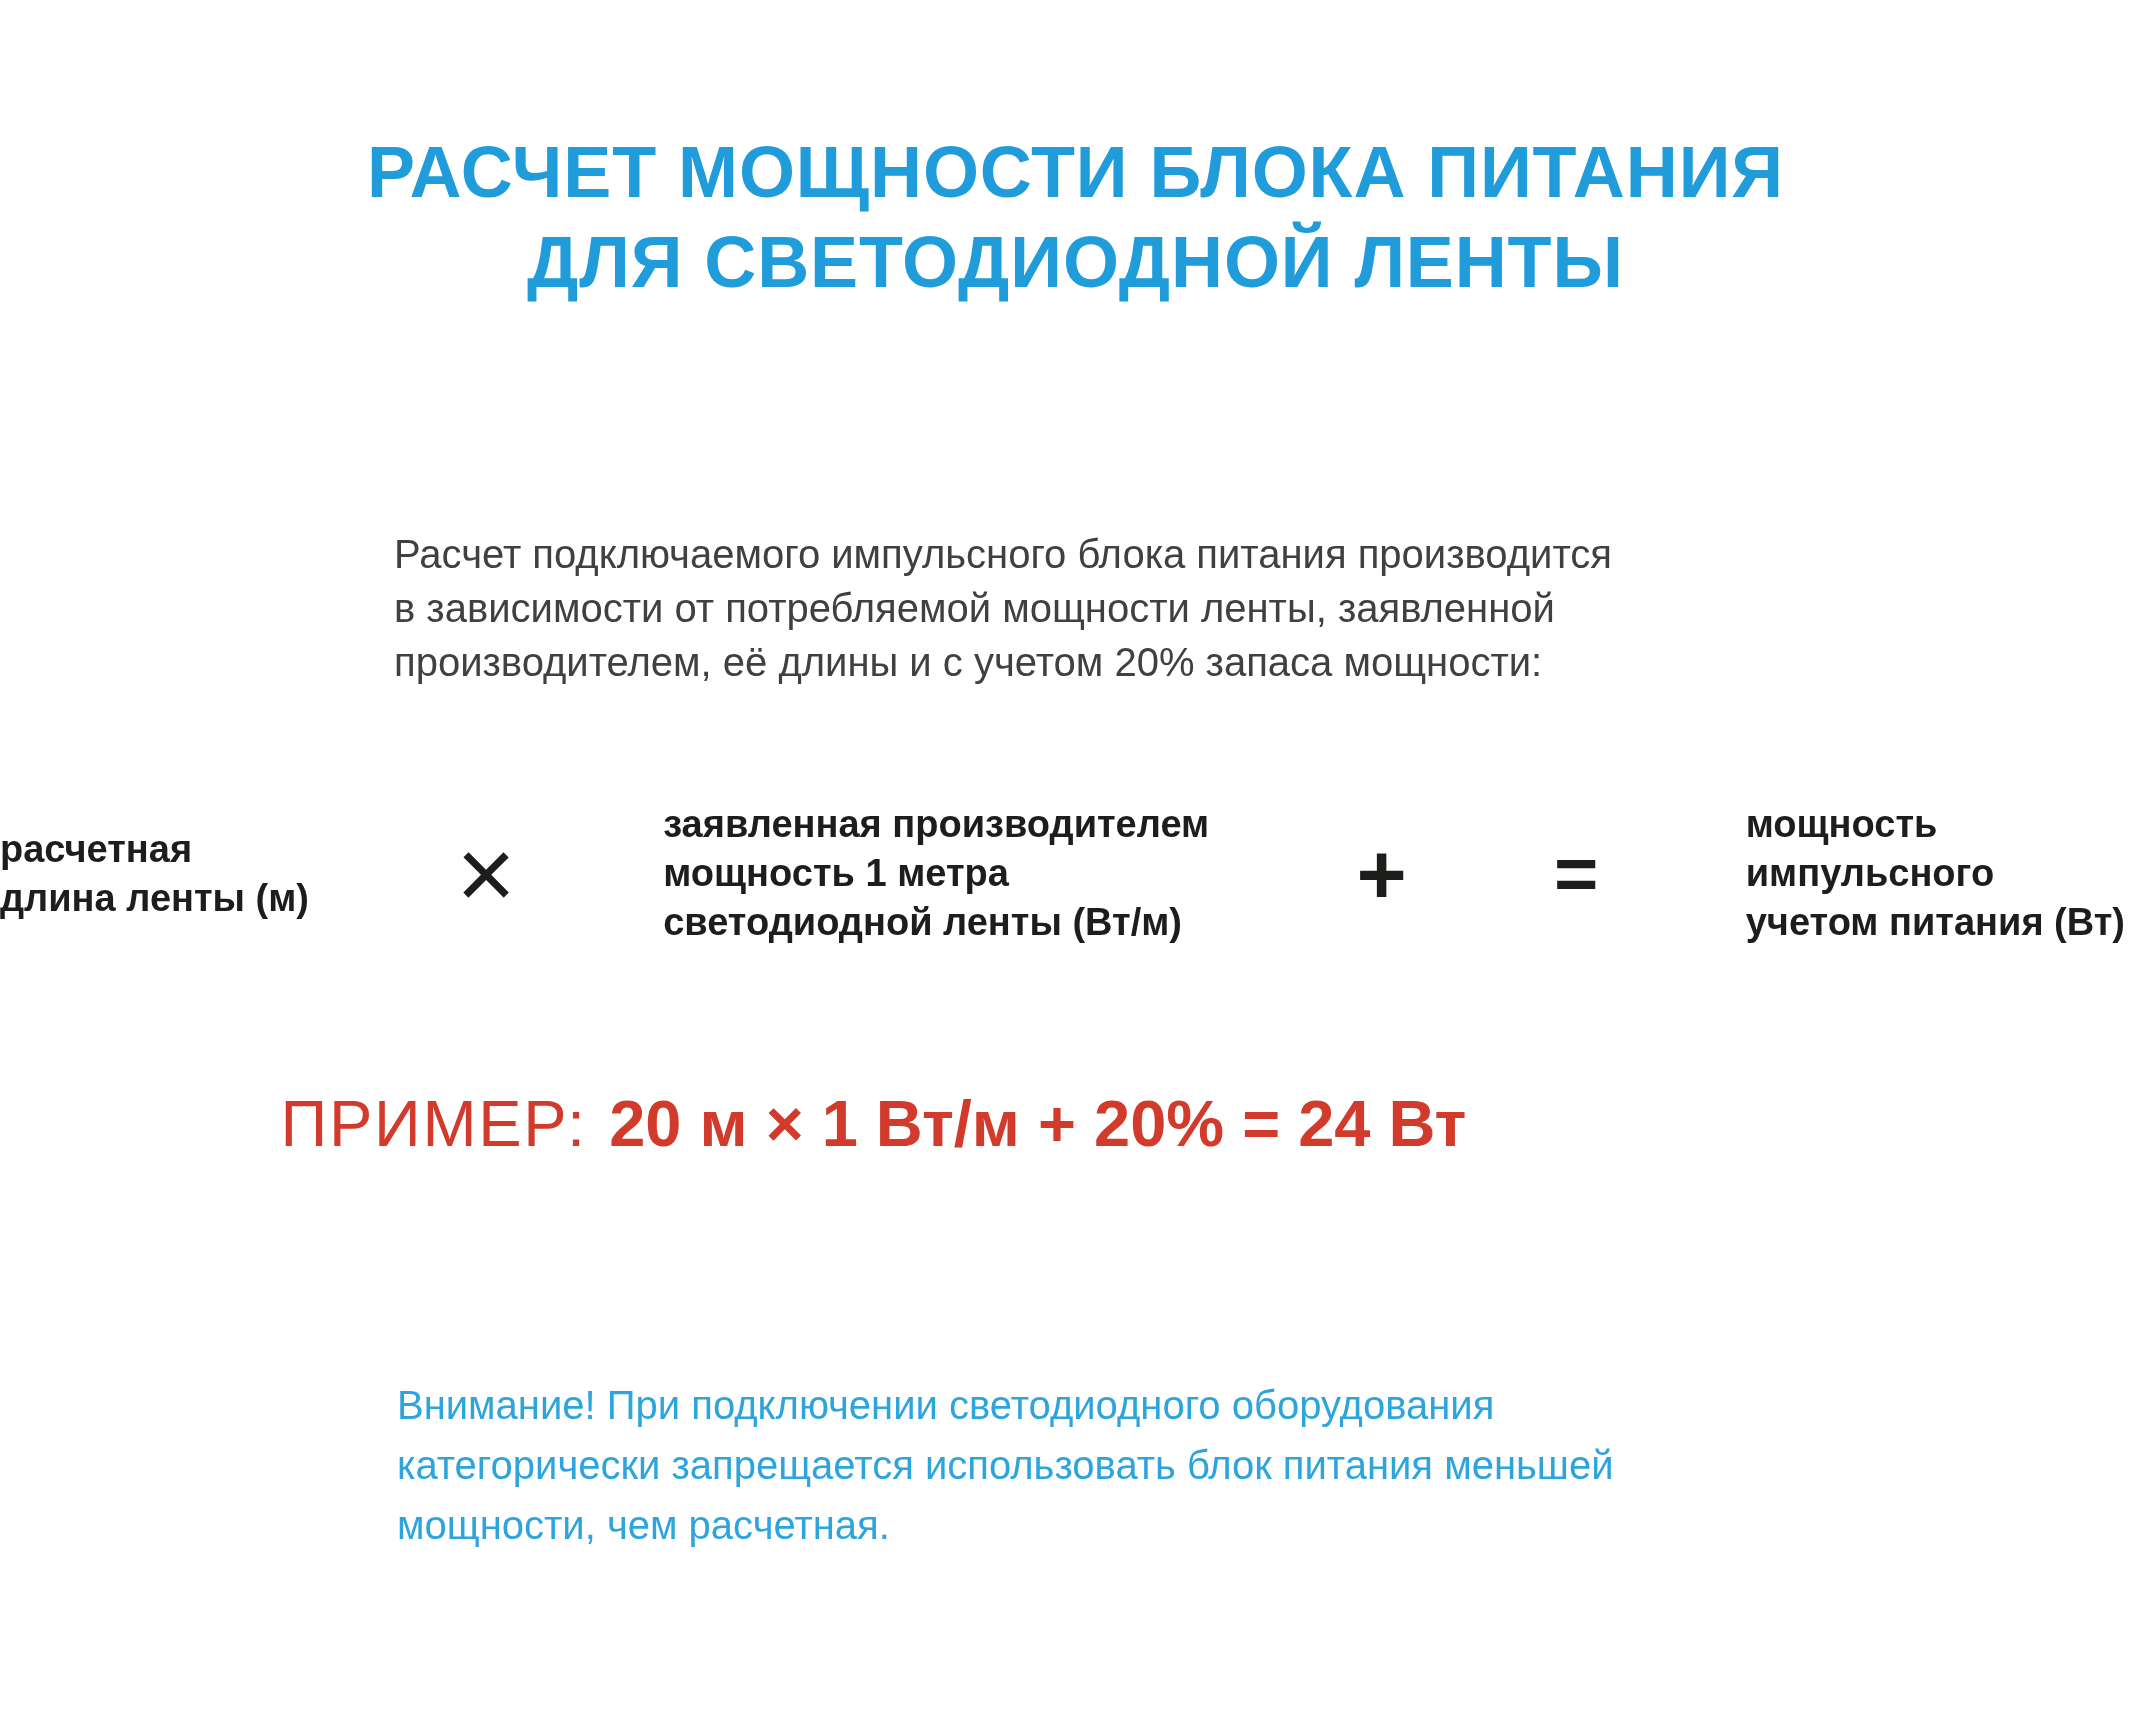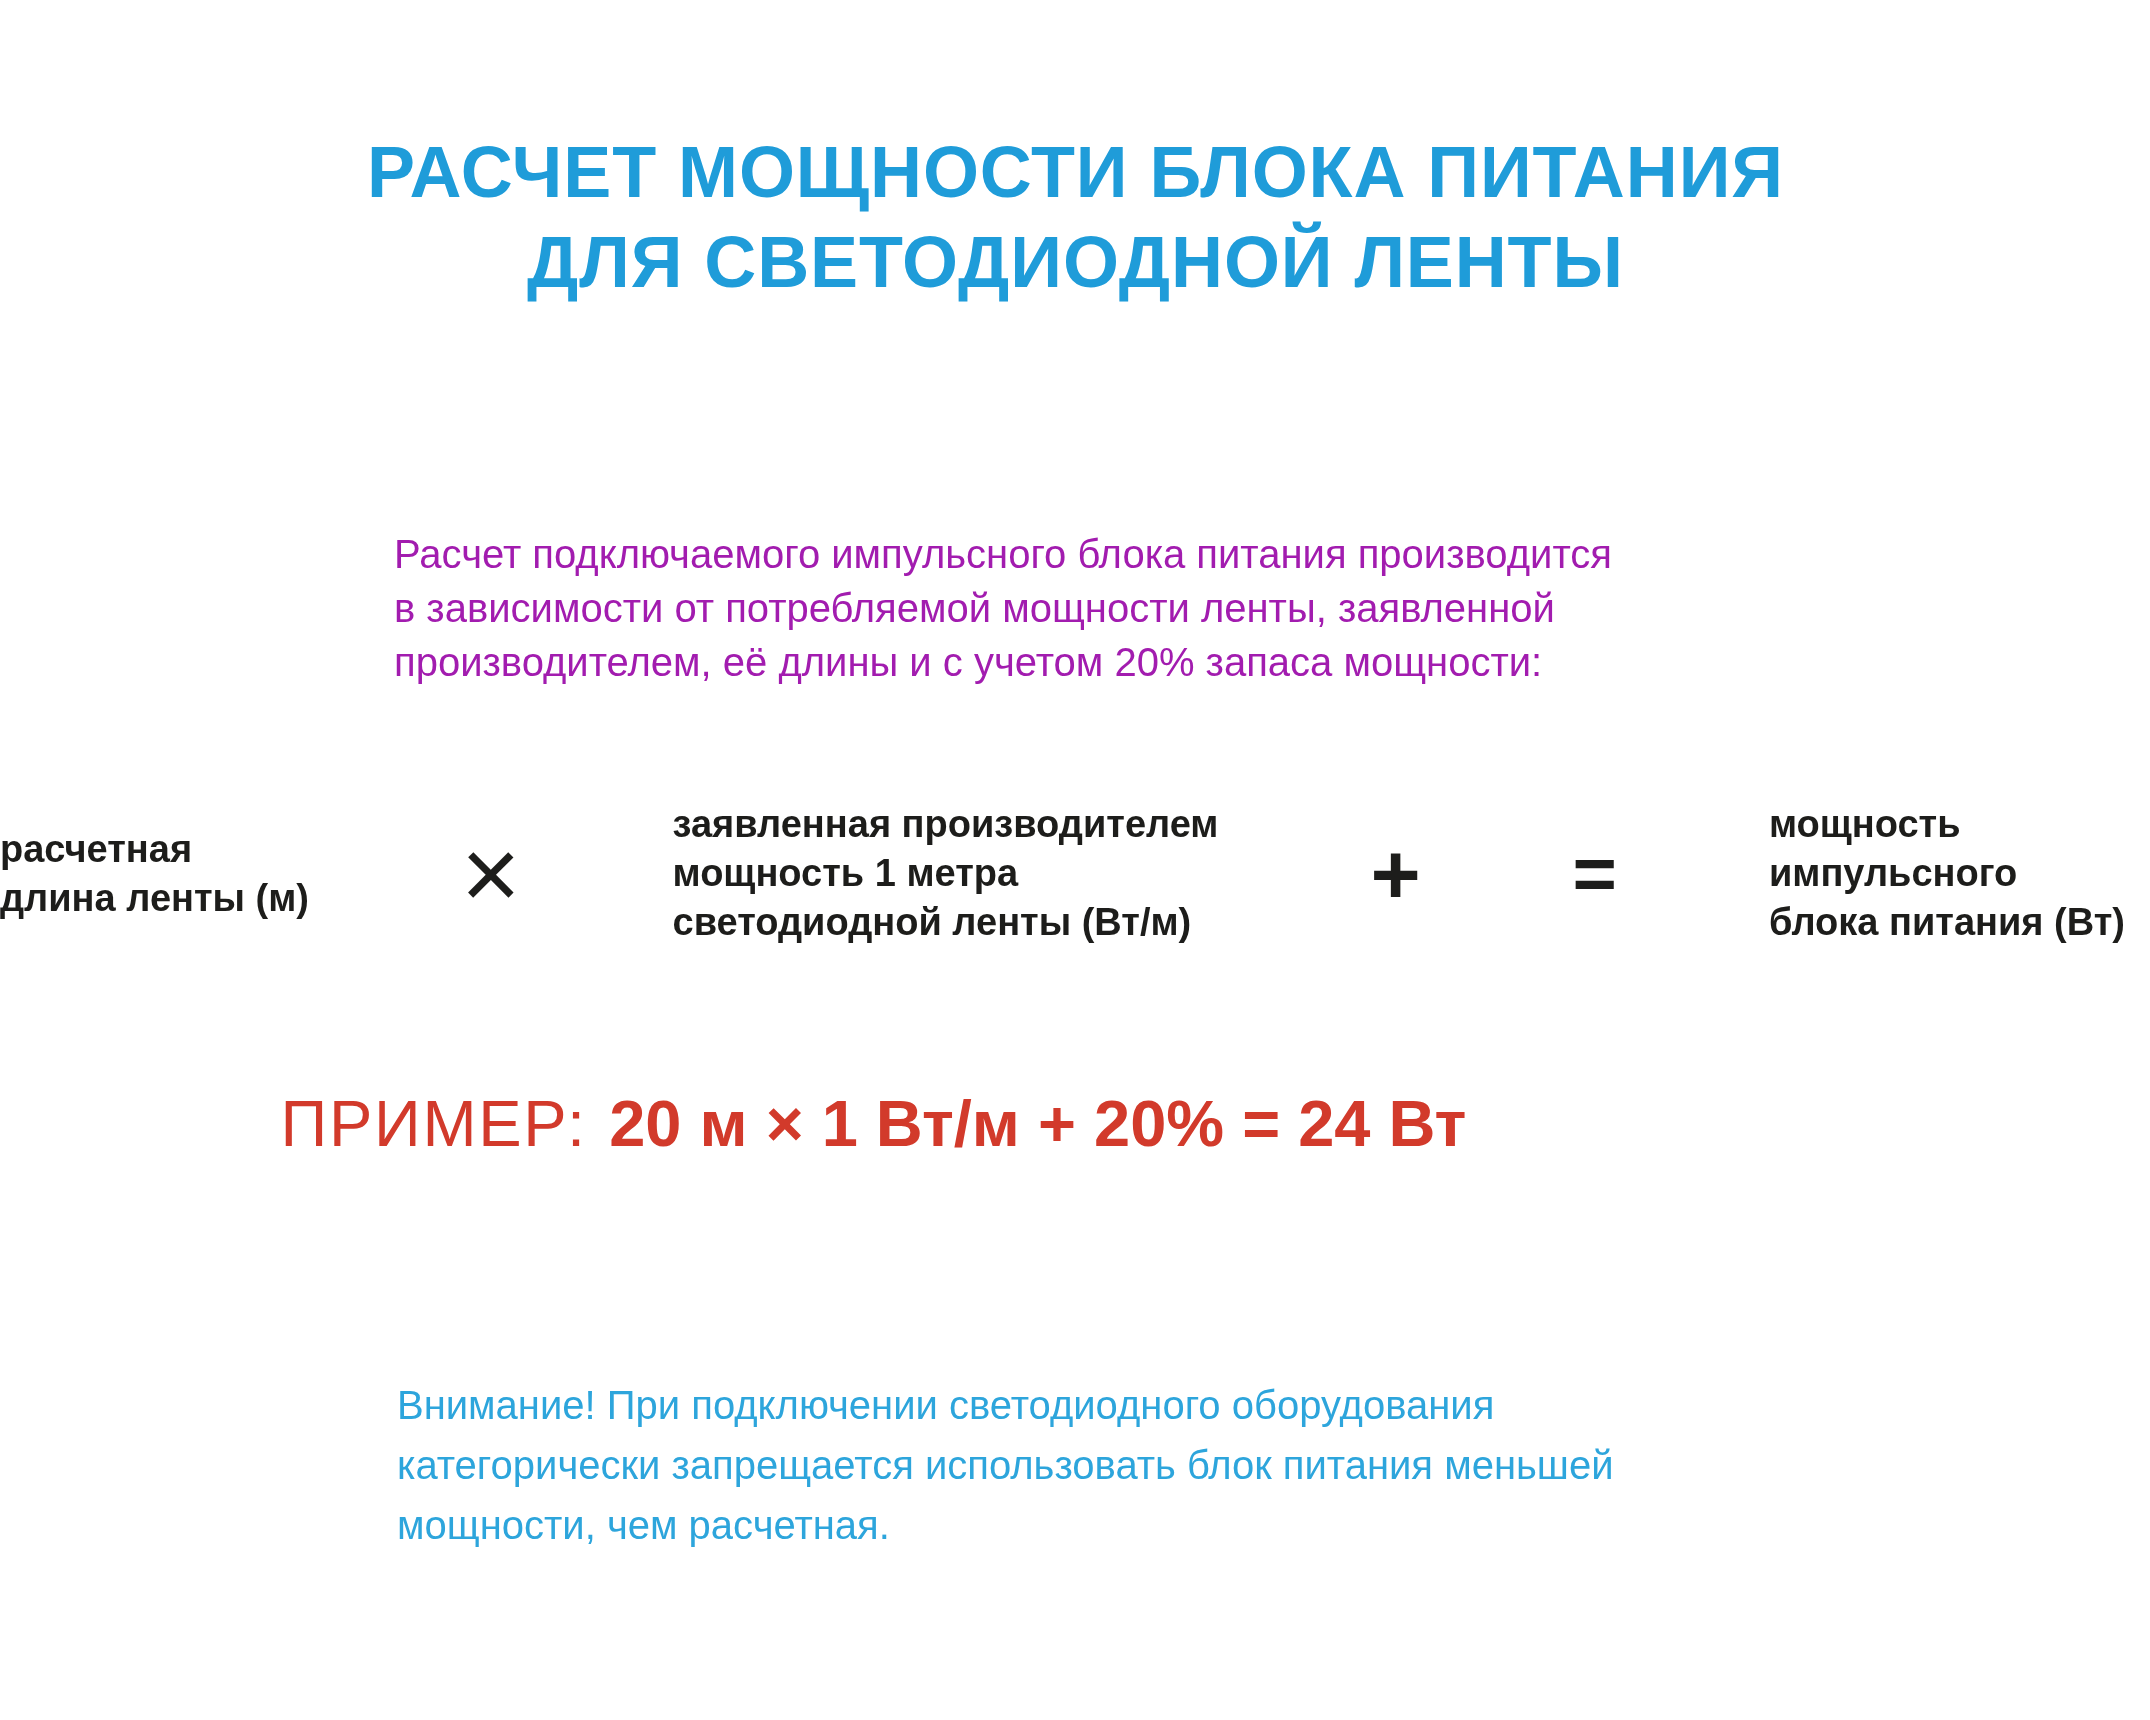--- a/index.html
+++ b/index.html
@@ -32,21 +32,21 @@
 
   
   .intro {
     position: absolute;
     top: 527px;
     left: 394px;
     width: 1463px;
     font-size: 40px;
     font-weight: 400;
     line-height: 54px;
-    color: #a21caf;
+    color: #404040;
   }
 
   
   .formula {
     position: absolute;
     top: 800px;
     left: 0;
     width: 2125px;
     display: flex;
     justify-content: space-between;
@@ -120,21 +120,21 @@
   <div class="formula-term">расчетная
 длина ленты (м)</div>
   <div class="op op-multiply">×</div>
   <div class="formula-term">заявленная производителем
 мощность 1 метра
 светодиодной ленты (Вт/м)</div>
   <div class="op op-plus">+</div>
   <div class="op op-equals">=</div>
   <div class="formula-term">мощность
 импульсного
-блока питания (Вт)</div>
+учетом питания (Вт)</div>
 </div>
 
 <div class="example">
   <span class="example-label">ПРИМЕР:</span>
   <span class="example-expression">20 м × 1 Вт/м + 20% = 24 Вт</span>
 </div>
 
 <div class="warning pre-line">Внимание! При подключении светодиодного оборудования
 категорически запрещается использовать блок питания меньшей
 мощности, чем расчетная.</div>

